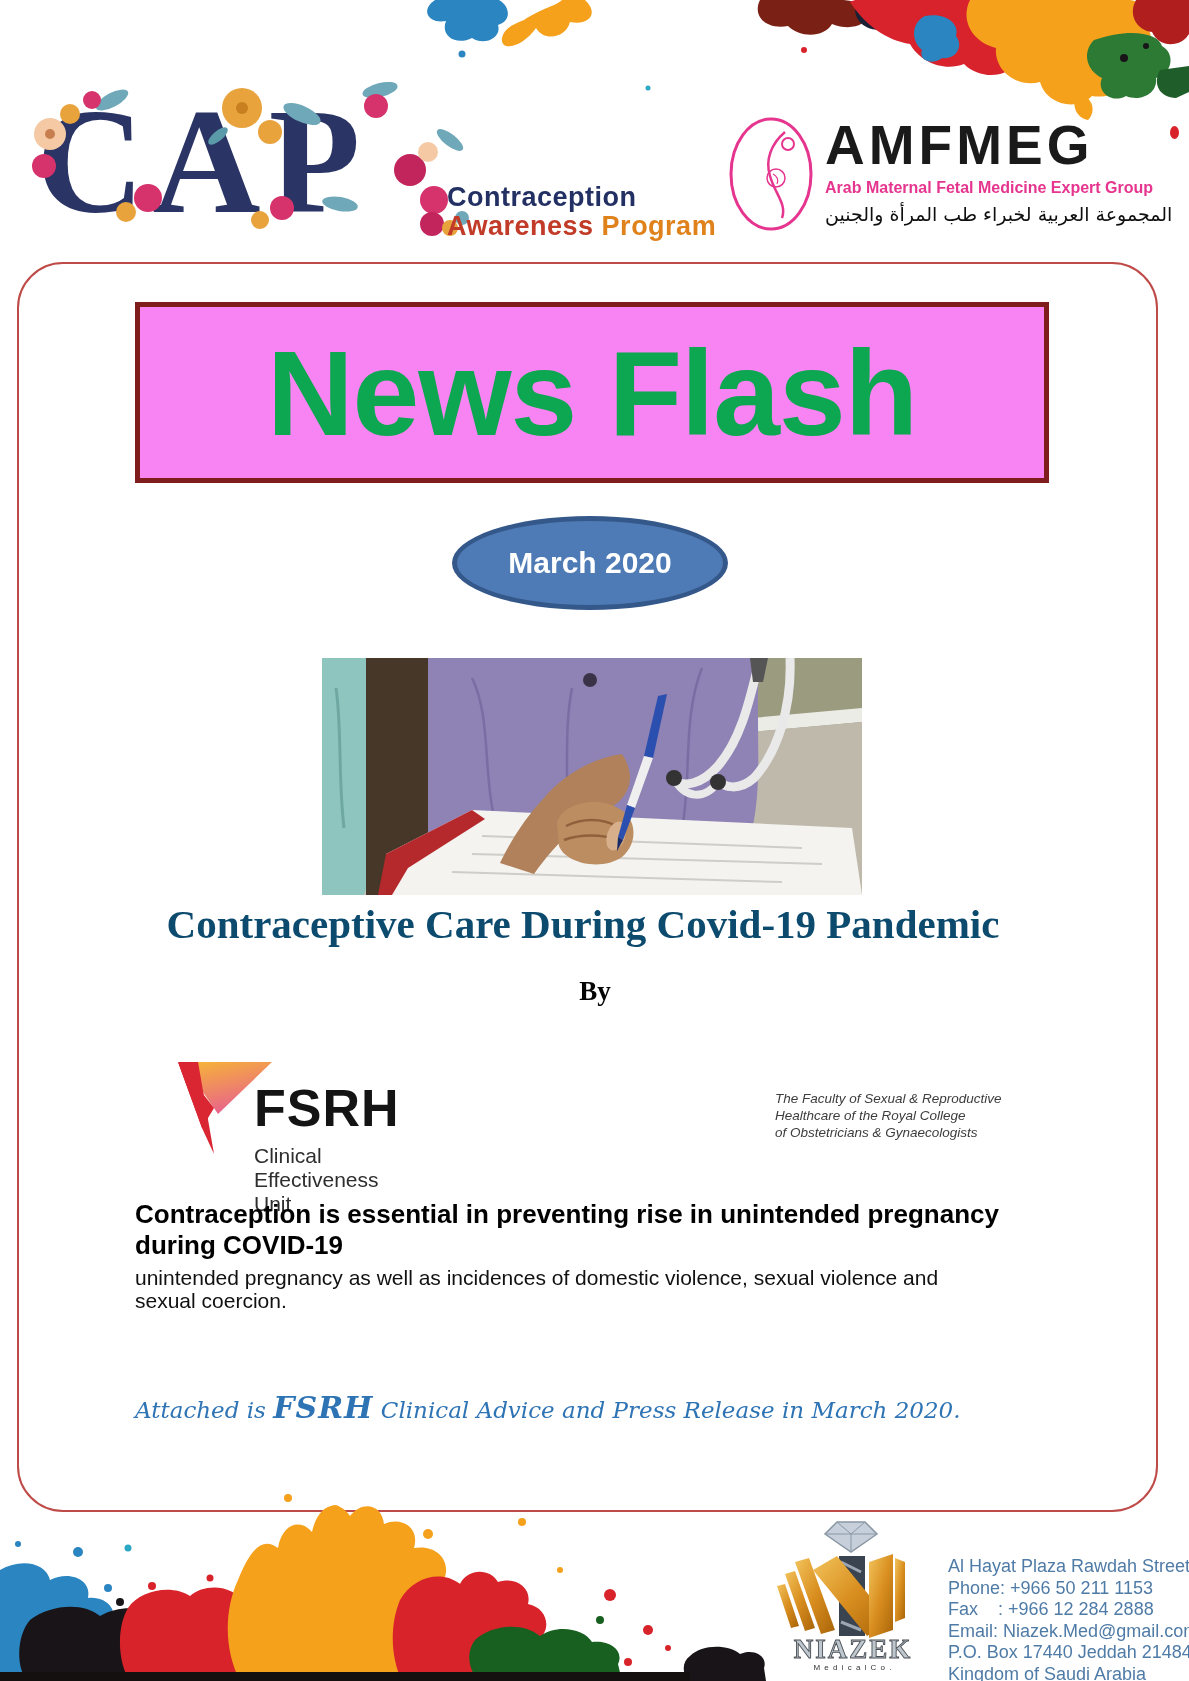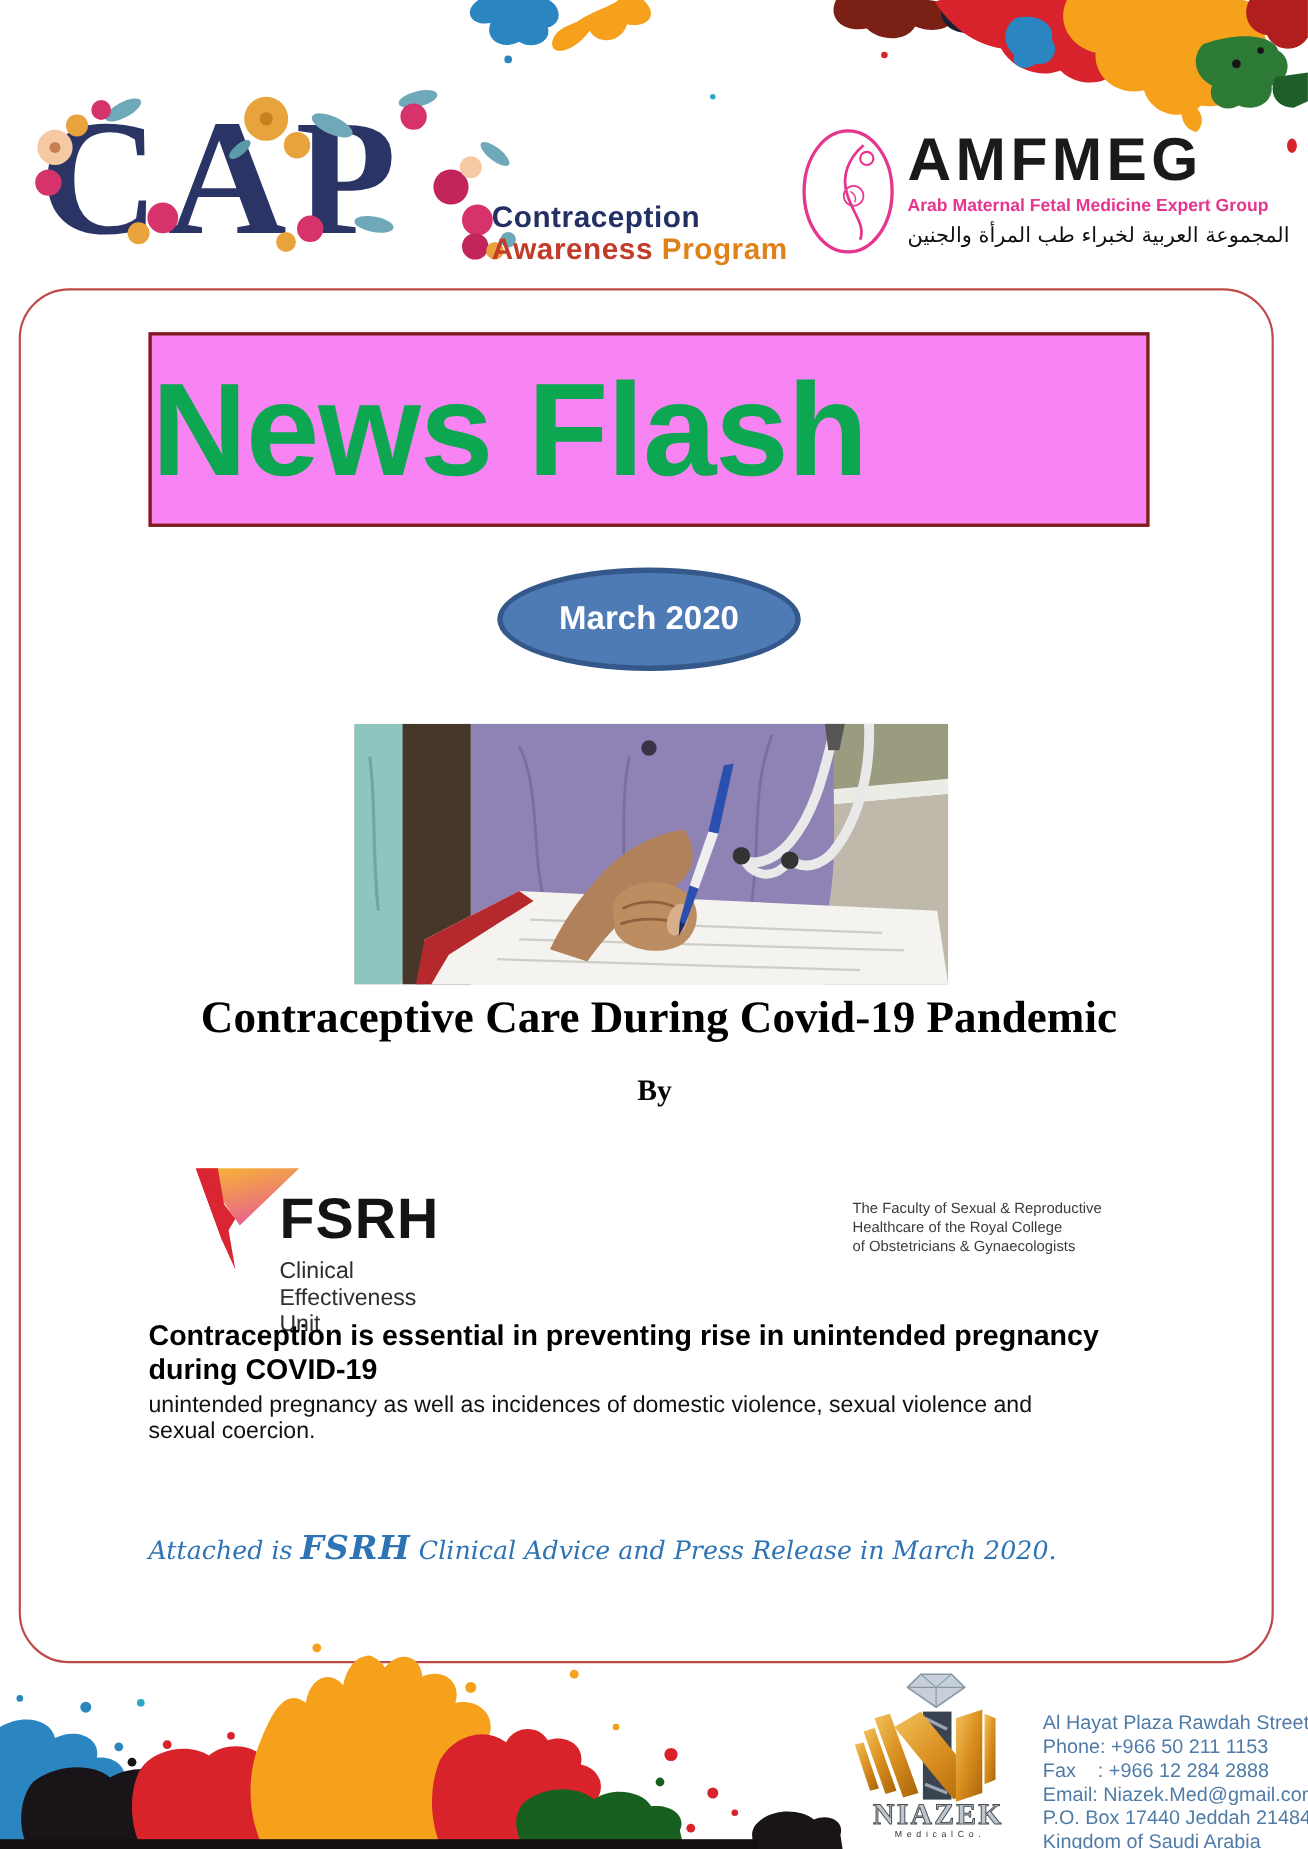--- a/index.html
+++ b/index.html
@@ -10,35 +10,35 @@
   .cap-word1{font-weight:bold;font-size:27px;color:#233063;letter-spacing:.5px;}
   .cap-word2{font-weight:bold;font-size:27px;letter-spacing:.5px;}
   .cap-aware{color:#C23A28;} .cap-prog{color:#E0821C;}
   .amf-name{font-weight:bold;font-size:55px;color:#1a1a1a;letter-spacing:4px;line-height:1;}
   .amf-sub{font-weight:bold;font-size:16px;color:#E5358F;margin-top:6px;}
   .amf-ar{font-size:19px;color:#0f0f0f;direction:rtl;text-align:left;margin-top:6px;
           font-family:"DejaVu Sans",sans-serif;}
   
   .frame{left:17px;top:262px;width:1137px;height:1246px;border:2px solid #BE4B48;border-radius:46px;}
   
-  .banner{left:135px;top:302px;width:904px;height:171px;background:#F883F2;border:3px solid #7f1d1d;
-          display:flex;align-items:center;justify-content:flex-start;}
+  .banner{left:135px;top:302px;width:904px;height:171px;background:#F883F2;border:5px solid #7f1d1d;
+          display:flex;align-items:center;justify-content:center;}
   .banner-text{font-size:120px;font-weight:bold;color:#0CA750;letter-spacing:-1px;}
   
   .oval{left:452px;top:516px;width:266px;height:84px;background:#4E7BB5;border:5px solid #35588B;
         border-radius:50%;display:flex;align-items:center;justify-content:center;
         color:#fff;font-size:30px;font-weight:bold;}
   
-  .title{left:124px;top:900px;width:950px;text-align:center;font-family:"Liberation Serif",serif;
-         font-weight:bold;font-size:41px;color:#000000;}
+  .title{left:108px;top:900px;width:950px;text-align:center;font-family:"Liberation Serif",serif;
+         font-weight:bold;font-size:41px;color:#0c4a6e;}
   .byline{left:120px;top:976px;width:950px;text-align:center;font-family:"Liberation Serif",serif;
           font-weight:bold;font-size:27px;color:#050505;}
   .fsrh-acr{font-size:52px;font-weight:bold;color:#141414;letter-spacing:1px;line-height:1;}
   .fsrh-unit{font-size:21px;color:#2e2e2e;margin-top:6px;}
-  .faculty{left:775px;top:1090px;font-size:13.5px;color:#3c3c3c;line-height:17px;}
+  .faculty{left:775px;top:1090px;font-size:13.5px;color:#3c3c3c;line-height:17px;font-style:italic;}
   .heading{left:135px;top:1199px;width:930px;font-size:26px;font-weight:bold;color:#000;line-height:31px;}
   .body-text{left:135px;top:1267px;width:940px;font-size:21px;color:#111;line-height:22.5px;}
   .note{left:135px;top:1390px;white-space:nowrap;color:#2E74B5;font-family:"DejaVu Serif",serif;
         font-style:italic;font-size:23px;}
   .note b{font-size:30px;letter-spacing:1px;}
   
   .contact{left:948px;top:1556px;font-size:18px;color:#4F7BA7;line-height:21.5px;}
   .contact div{white-space:pre;}
   .dot-right{left:1170px;top:126px;width:9px;height:13px;border-radius:50%;background:#D8232A;}
 </style>

